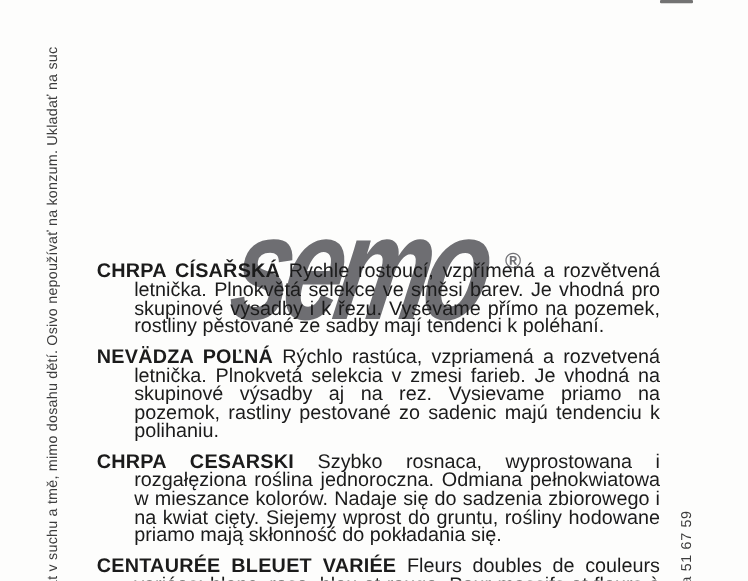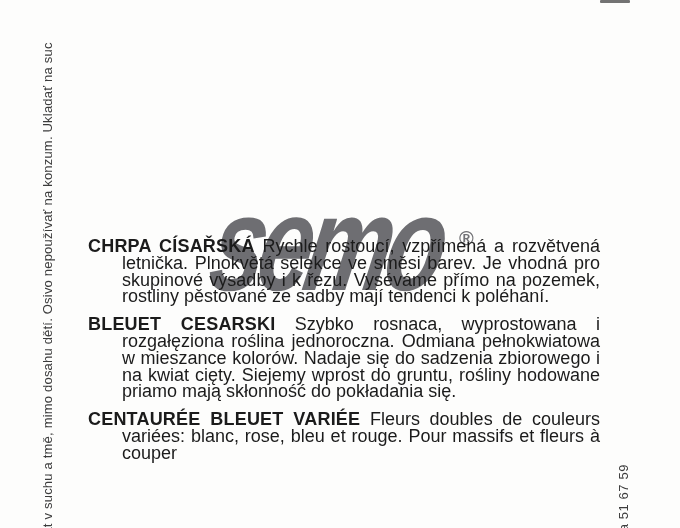--- a/index.html
+++ b/index.html
@@ -76,23 +76,27 @@
   <div class="watermark">semo</div>
   <div class="registered">®</div>
 
   <div class="content">
 
     <p class="entry">
       <b>CHRPA CÍSAŘSKÁ</b>
       <span>Rychle rostoucí, vzpřímená a rozvětvená letnička. Plnokvětá selekce ve směsi barev. Je vhodná pro skupinové výsadby i k řezu. Vyséváme přímo na pozemek, rostliny pěstované ze sadby mají tendenci k poléhaní.</span>
     </p>
 
+    <p class="entry">
+      <b>NEVÄDZA POĽNÁ</b>
+      <span>Rýchlo rastúca, vzpriamená a rozvetvená letnička. Plnokvetá selekcia v zmesi farieb. Je vhodná na skupinové výsadby aj na rez. Vysievame priamo na pozemok, rastliny pestované zo sadenic majú tendenciu k polihaniu.</span>
+    </p>
 
     <p class="entry">
-      <b>BLEUET CESARSKI</b>
+      <b>CHRPA CESARSKI</b>
       <span>Szybko rosnaca, wyprostowana i rozgałęziona roślina jednoroczna. Odmiana pełnokwiatowa w mieszance kolorów. Nadaje się do sadzenia zbiorowego i na kwiat cięty. Siejemy wprost do gruntu, rośliny hodowane priamo mają skłonność do pokładania się.</span>
     </p>
 
     <p class="entry">
       <b>CENTAURÉE BLEUET VARIÉE</b>
       <span>Fleurs doubles de couleurs variées: blanc, rose, bleu et rouge. Pour massifs et fleurs à couper</span>
     </p>
 
   </div>
 </div>

